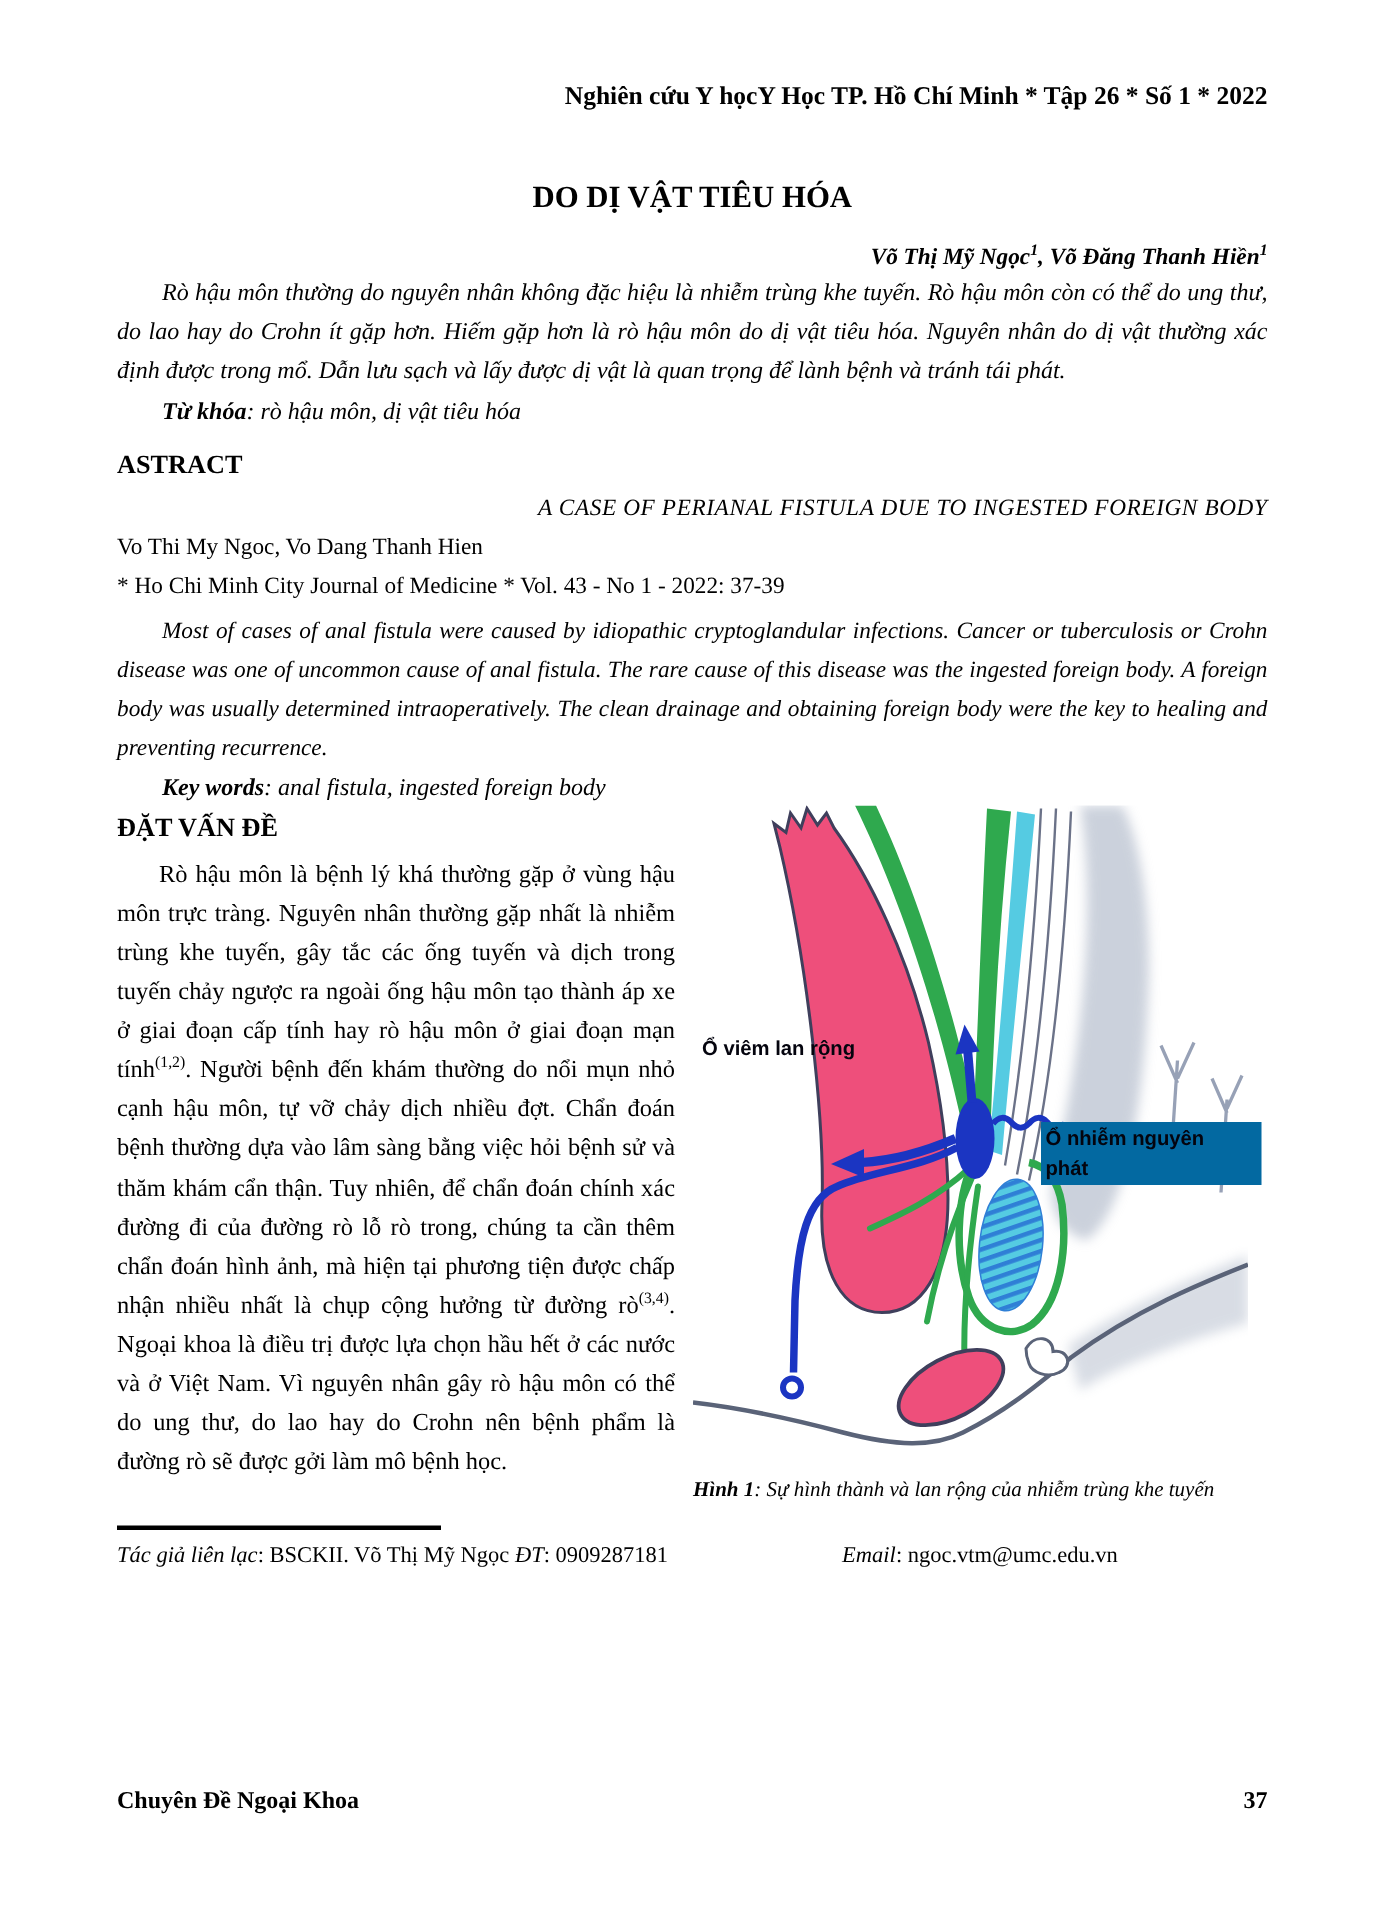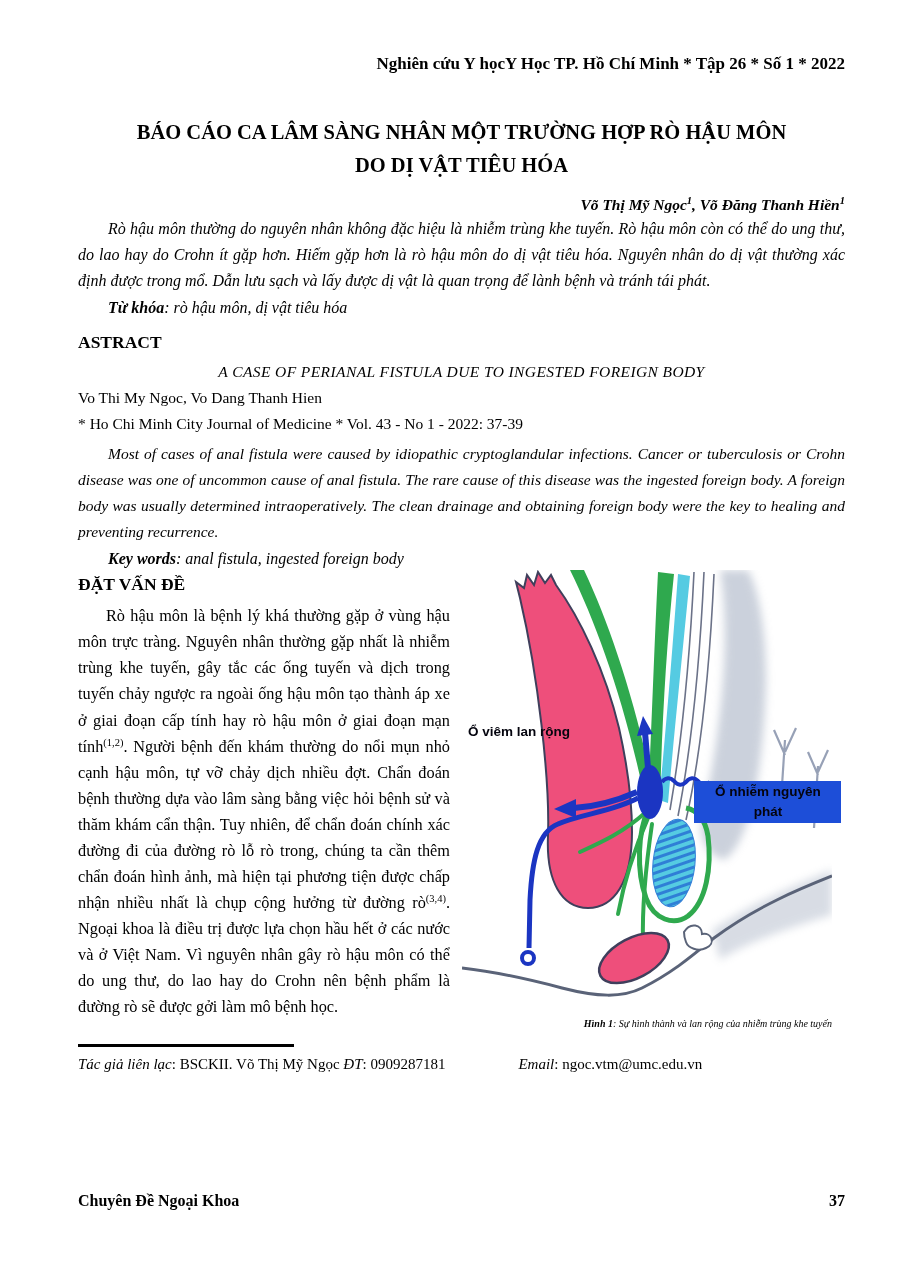--- a/index.html
+++ b/index.html
@@ -13,54 +13,53 @@
     overflow:hidden;
   }
   .running-header{display:flex;justify-content:flex-end;font-weight:bold;font-size:17px;}
   .title-block{margin-top:42px;text-align:center;font-weight:bold;font-size:20.5px;line-height:1.62;}
   .authors-line{margin-top:14px;text-align:right;font-weight:bold;font-style:italic;font-size:15.5px;}
   sup{font-size:10.5px;vertical-align:super;line-height:0;}
   h2.sec{font-size:17.5px;font-weight:bold;margin:15px 0 6px 0;}
   p.abs-vn{font-style:italic;text-align:justify;text-indent:30px;font-size:16px;line-height:1.62;margin:2px 0;}
   p.kw-line{font-style:italic;text-indent:30px;font-size:16px;margin:5px 0 2px 0;}
   p.kw-line b{font-weight:bold;}
-  .en-title{font-style:italic;text-align:center;font-size:15.5px;letter-spacing:.4px;margin:10px 0 4px 0;}
+  .en-title{font-style:italic;text-align:right;font-size:15.5px;letter-spacing:.4px;margin:10px 0 4px 0;}
   .en-right{text-align:left;font-size:15.5px;margin:8px 0;}
   p.abs-en{font-style:italic;text-align:justify;text-indent:30px;font-size:15.5px;line-height:1.68;margin:4px 0;}
   .columns{display:flex;gap:12px;margin-top:2px;}
   .col-left{width:372px;}
   .col-left h2.sec{margin:4px 0 8px 0;}
   .col-left p{font-size:16.3px;line-height:1.6;text-align:justify;text-indent:28px;margin:0;}
   .col-right{width:370px;position:relative;}
   .fig{position:relative;width:370px;height:438px;}
   .fig svg{position:absolute;left:0;top:0;}
-  .fig-label{position:absolute;font-family:"Liberation Sans", sans-serif;font-weight:bold;font-size:13.5px;color:#04040e;line-height:1.45;text-align:center;}
+  .fig-label{position:absolute;font-family:"Liberation Sans", sans-serif;font-weight:bold;font-size:13.5px;color:#04040e;line-height:1.45;}
   .fig-label.left{left:6px;top:152px;white-space:nowrap;}
-  .fig-label.right{left:232px;top:211px;width:142px;background:#1d4ed8;padding:1px 2px 2px 3px;}
-  .fig-caption{font-style:italic;text-align:right;font-size:10px;line-height:1.55;margin-top:8px;}
+  .fig-label.right{left:232px;top:211px;width:142px;background:#0369a1;padding:1px 2px 2px 3px;}
+  .fig-caption{font-style:italic;text-align:left;font-size:14px;line-height:1.55;margin-top:8px;}
   .fig-caption b{font-weight:bold;}
   .footnote{margin-top:12px;font-size:15px;}
   .fn-rule{width:216px;border-top:3px solid #000;margin:0 0 9px 0;}
   .fn-line{margin:4px 0;}
   .fn-it{font-style:italic;}
-  .email-part{margin-left:73px;}
+  .email-part{margin-left:116px;}
   .page-footer{position:absolute;left:78px;right:75px;top:1192px;display:flex;justify-content:space-between;font-weight:bold;font-size:16px;}
 </style>
 </head>
 <body>
 
 <div class="page">
 
   <div class="running-header">
     <span>Nghiên cứu Y học</span>
     <span>Y Học TP. Hồ Chí Minh * Tập 26 * Số 1 * 2022</span>
   </div>
 
   <div class="title-block">
-    <div>BÁO CÁO CA LÂM SÀNG NHÂN MỘT TRƯỜNG HỢP RÒ HẬU MÔN</div>
     <div>DO DỊ VẬT TIÊU HÓA</div>
   </div>
 
   <div class="authors-line">
     <span>Võ Thị Mỹ Ngọc</span><sup>1</sup><span>, </span><span>Võ Đăng Thanh Hiền</span><sup>1</sup>
   </div>
 
   <p class="abs-vn">Rò hậu môn thường do nguyên nhân không đặc hiệu là nhiễm trùng khe tuyến. Rò hậu môn còn có thể do ung thư, do lao hay do Crohn ít gặp hơn. Hiếm gặp hơn là rò hậu môn do dị vật tiêu hóa. Nguyên nhân do dị vật thường xác định được trong mổ. Dẫn lưu sạch và lấy được dị vật là quan trọng để lành bệnh và tránh tái phát.</p>
   <p class="kw-line"><b>Từ khóa</b><span>: rò hậu môn, dị vật tiêu hóa</span></p>
 

